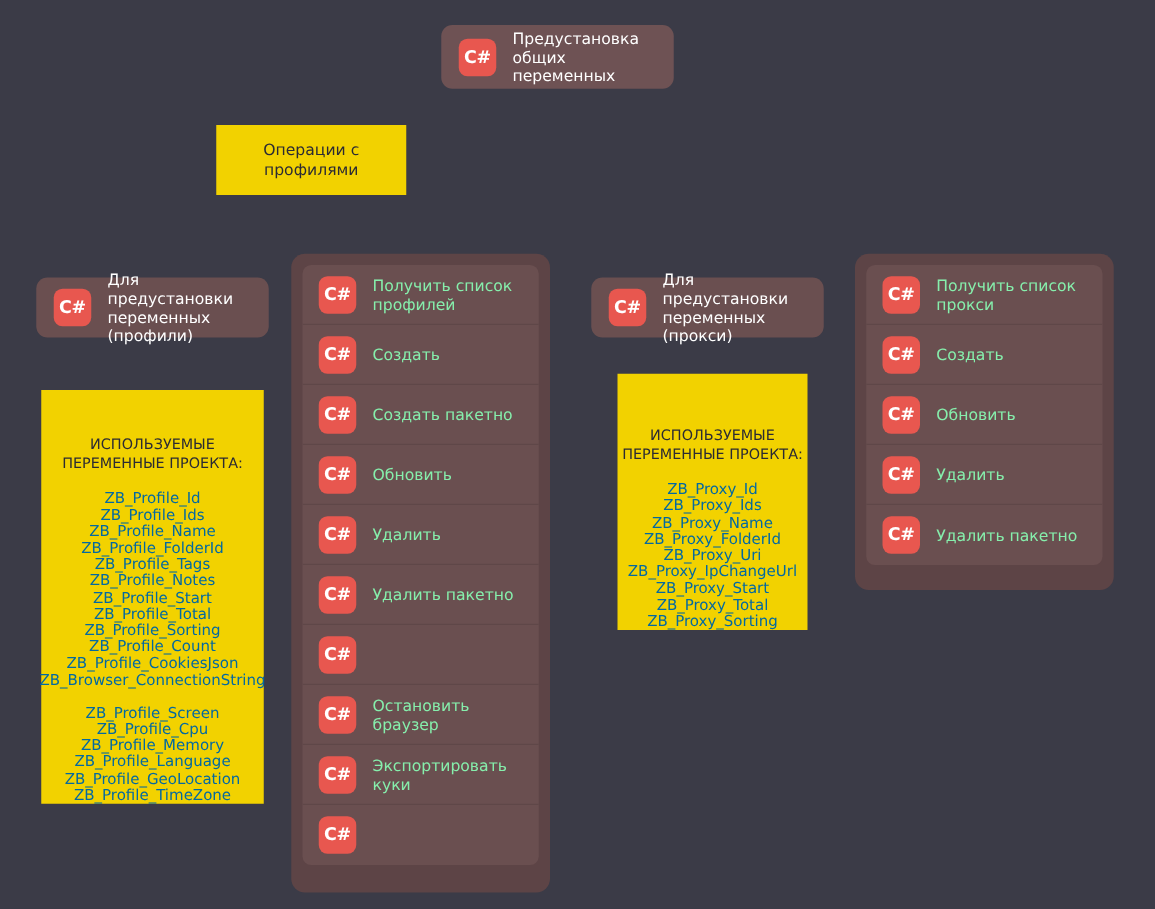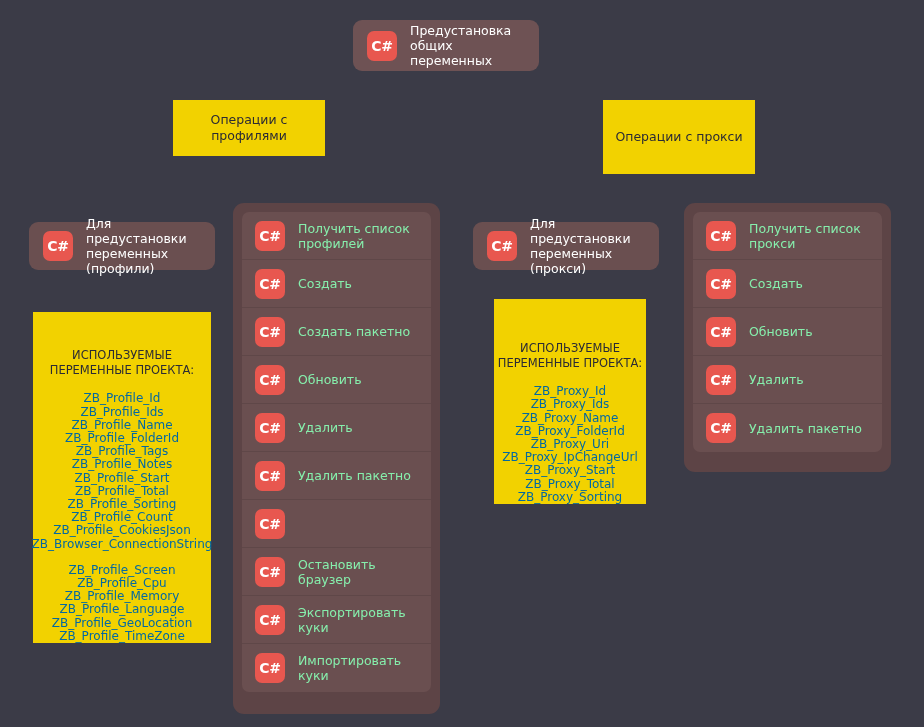--- a/index.html
+++ b/index.html
@@ -132,23 +132,20 @@
   <div class="node card header-card" style="left:353px; top:20px; width:186px; height:51px;">
     <span class="cs-icon">C#</span>
     <span class="label">Предустановка общих
 переменных</span>
   </div>
 
   <div class="node yellow-box" style="left:173px; top:100px; width:152px; height:56px;">
     <span class="y-title">Операции с профилями</span>
   </div>
 
-  <div class="node yellow-box" style="left:603px; top:100px; width:152px; height:74px;">
-    <span class="y-title">Операции с прокси</span>
-  </div>
 
   <div class="node card" style="left:29px; top:222px; width:186px; height:48px;">
     <span class="cs-icon">C#</span>
     <span class="label">Для предустановки
 переменных (профили)</span>
   </div>
 
   <div class="node yellow-box vars" style="left:33px; top:312px; width:178px; height:331px;">
     <span class="vars-head">ИСПОЛЬЗУЕМЫЕ
 ПЕРЕМЕННЫЕ ПРОЕКТА:</span>
@@ -208,21 +205,20 @@
         <div class="op-row">
           <span class="cs-icon">C#</span>
           <span class="label">Остановить браузер</span>
         </div>
         <div class="op-row">
           <span class="cs-icon">C#</span>
           <span class="label">Экспортировать куки</span>
         </div>
         <div class="op-row">
           <span class="cs-icon">C#</span>
-          <span class="label">Импортировать куки</span>
         </div>
       </div>
   </div>
 
   <div class="node card" style="left:473px; top:222px; width:186px; height:48px;">
     <span class="cs-icon">C#</span>
     <span class="label">Для предустановки
 переменных (прокси)</span>
   </div>
 

